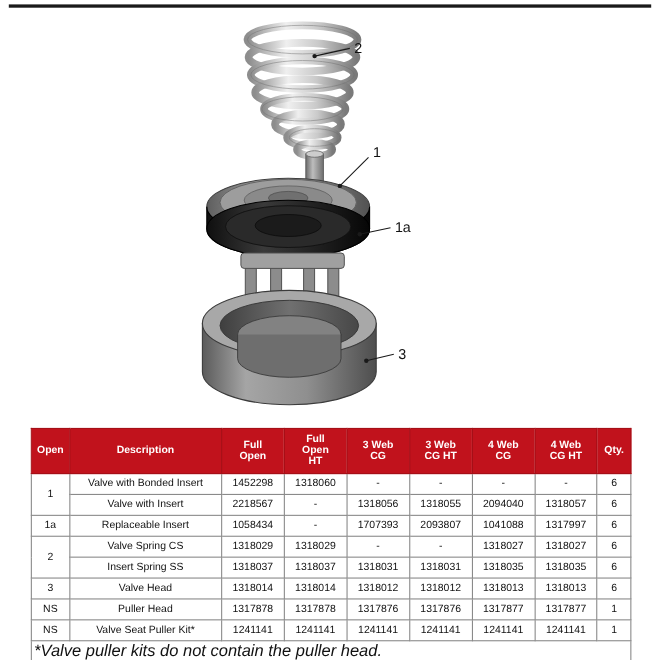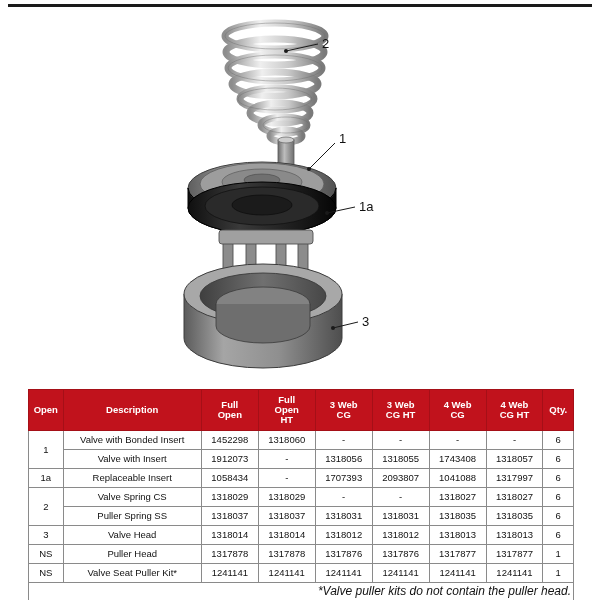--- a/index.html
+++ b/index.html
@@ -79,23 +79,23 @@
     display: block;
   }
   td.desc {
     text-align: left;
     padding-left: 5px;
   }
   td.item {
     font-weight: normal;
   }
   tr.footnote td {
-    text-align: right;
+    text-align: left;
     font-style: italic;
-    font-size: 12px;
+    font-size: 15px;
     height: 15px;
   }
   .col-item   { width: 34px; }
   .col-desc   { width: 136px; }
   .col-num    { width: 56px; }
   .col-qty    { width: 30px; }
 </style>
 </head>
 <body>
 
@@ -275,25 +275,25 @@
           <td>1452298</td>
           <td>1318060</td>
           <td>-</td>
           <td>-</td>
           <td>-</td>
           <td>-</td>
           <td>6</td>
         </tr>
         <tr>
           <td class="desc">Valve with Insert</td>
-          <td>1912073</td>
+          <td>2218567</td>
           <td>-</td>
           <td>1318056</td>
           <td>1318055</td>
-          <td>1743408</td>
+          <td>2094040</td>
           <td>1318057</td>
           <td>6</td>
         </tr>
         <tr>
           <td class="item">1a</td>
           <td class="desc">Replaceable Insert</td>
           <td>1058434</td>
           <td>-</td>
           <td>1707393</td>
           <td>2093807</td>
@@ -306,21 +306,21 @@
           <td class="desc">Valve Spring CS</td>
           <td>1318029</td>
           <td>1318029</td>
           <td>-</td>
           <td>-</td>
           <td>1318027</td>
           <td>1318027</td>
           <td>6</td>
         </tr>
         <tr>
-          <td class="desc">Puller Spring SS</td>
+          <td class="desc">Insert Spring SS</td>
           <td>1318037</td>
           <td>1318037</td>
           <td>1318031</td>
           <td>1318031</td>
           <td>1318035</td>
           <td>1318035</td>
           <td>6</td>
         </tr>
         <tr>
           <td class="item">3</td>

